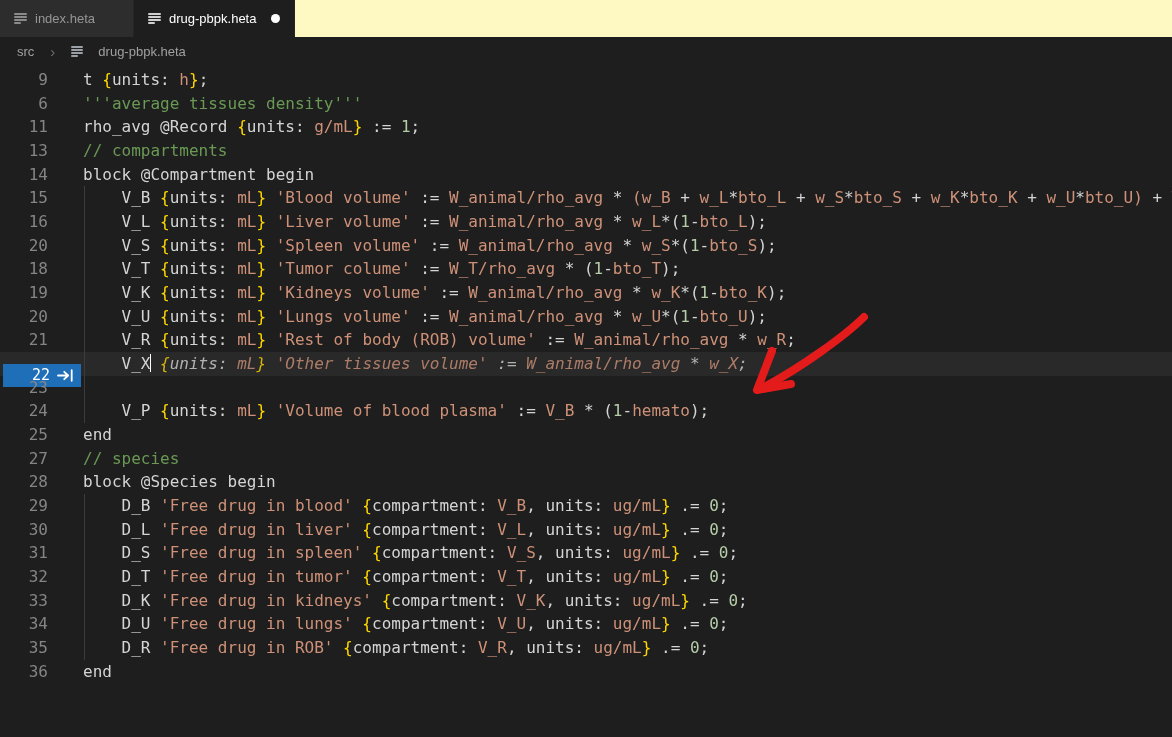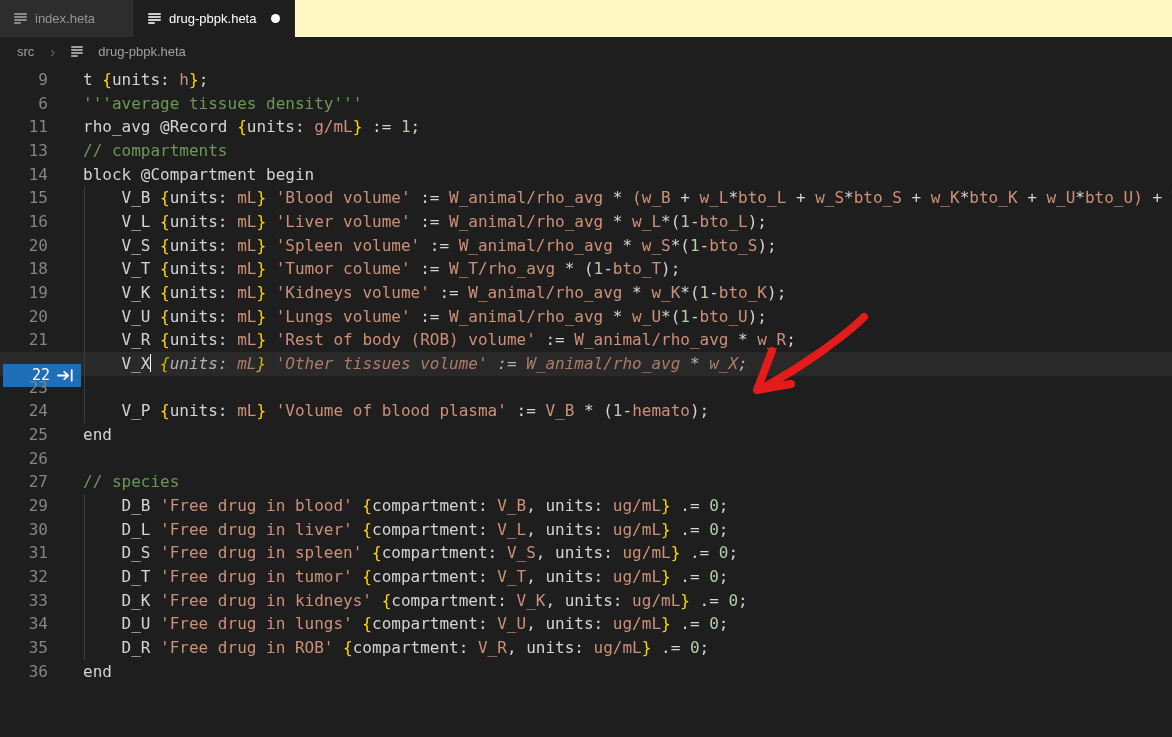--- a/index.html
+++ b/index.html
@@ -154,26 +154,26 @@
       </div>
       <div class="row gd">
         <div class="gut">24</div>
         <pre class="code"><span class="tk-d">    V_P </span><span class="tk-y">{</span><span class="tk-d">units: </span><span class="tk-s">mL</span><span class="tk-y">}</span><span class="tk-d"> </span><span class="tk-s">'Volume of blood plasma'</span><span class="tk-d"> := </span><span class="tk-s">V_B</span><span class="tk-d"> * (</span><span class="tk-n">1</span><span class="tk-d">-</span><span class="tk-s">hemato</span><span class="tk-d">);</span></pre>
       </div>
       <div class="row">
         <div class="gut">25</div>
         <pre class="code"><span class="tk-d">end</span></pre>
       </div>
       <div class="row">
-        <div class="gut">26</div>
-        <pre class="code"></pre>
-      </div>
-      <div class="row">
         <div class="gut">27</div>
         <pre class="code"><span class="tk-g">// species</span></pre>
+      </div>
+      <div class="row">
+        <div class="gut">28</div>
+        <pre class="code"><span class="tk-d">block @Species begin</span></pre>
       </div>
       <div class="row gd">
         <div class="gut">29</div>
         <pre class="code"><span class="tk-d">    D_B </span><span class="tk-s">'Free drug in blood'</span><span class="tk-d"> </span><span class="tk-y">{</span><span class="tk-d">compartment: </span><span class="tk-s">V_B</span><span class="tk-d">, units: </span><span class="tk-s">ug/mL</span><span class="tk-y">}</span><span class="tk-d"> .= </span><span class="tk-n">0</span><span class="tk-d">;</span></pre>
       </div>
       <div class="row gd">
         <div class="gut">30</div>
         <pre class="code"><span class="tk-d">    D_L </span><span class="tk-s">'Free drug in liver'</span><span class="tk-d"> </span><span class="tk-y">{</span><span class="tk-d">compartment: </span><span class="tk-s">V_L</span><span class="tk-d">, units: </span><span class="tk-s">ug/mL</span><span class="tk-y">}</span><span class="tk-d"> .= </span><span class="tk-n">0</span><span class="tk-d">;</span></pre>
       </div>
       <div class="row gd">

